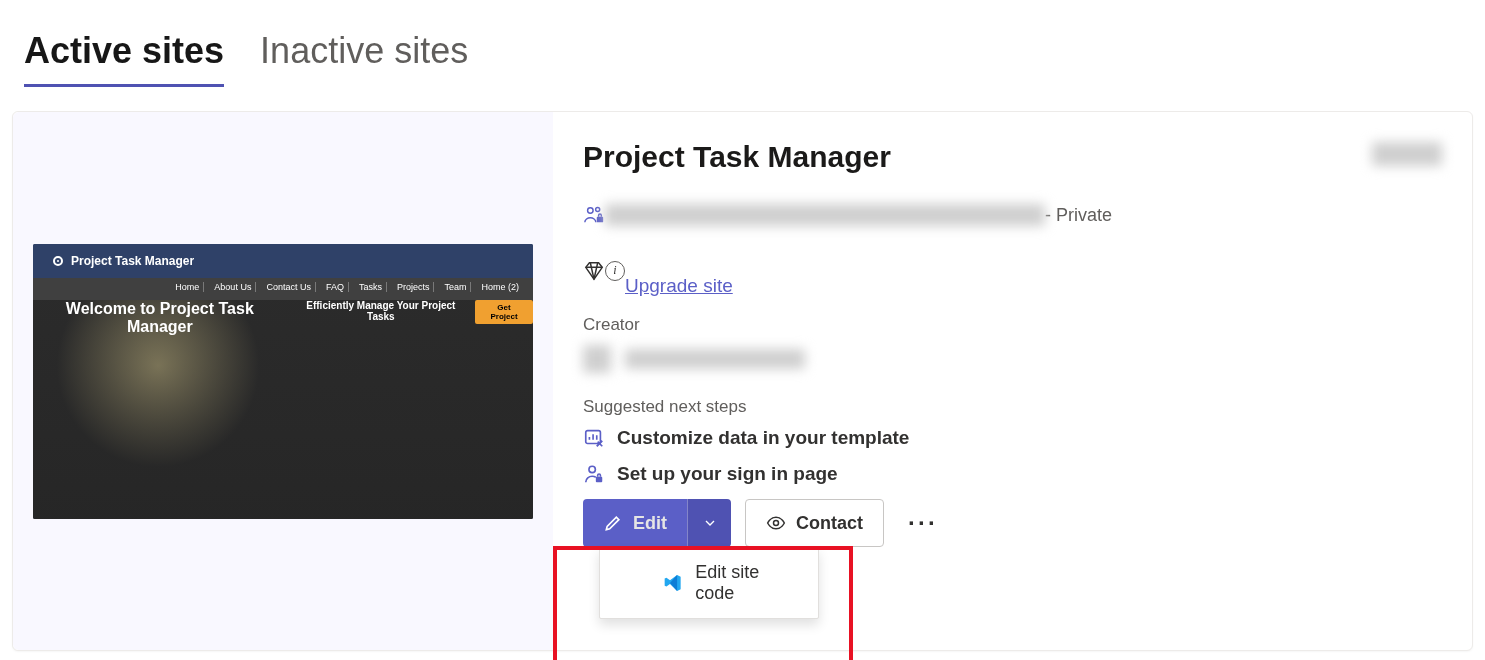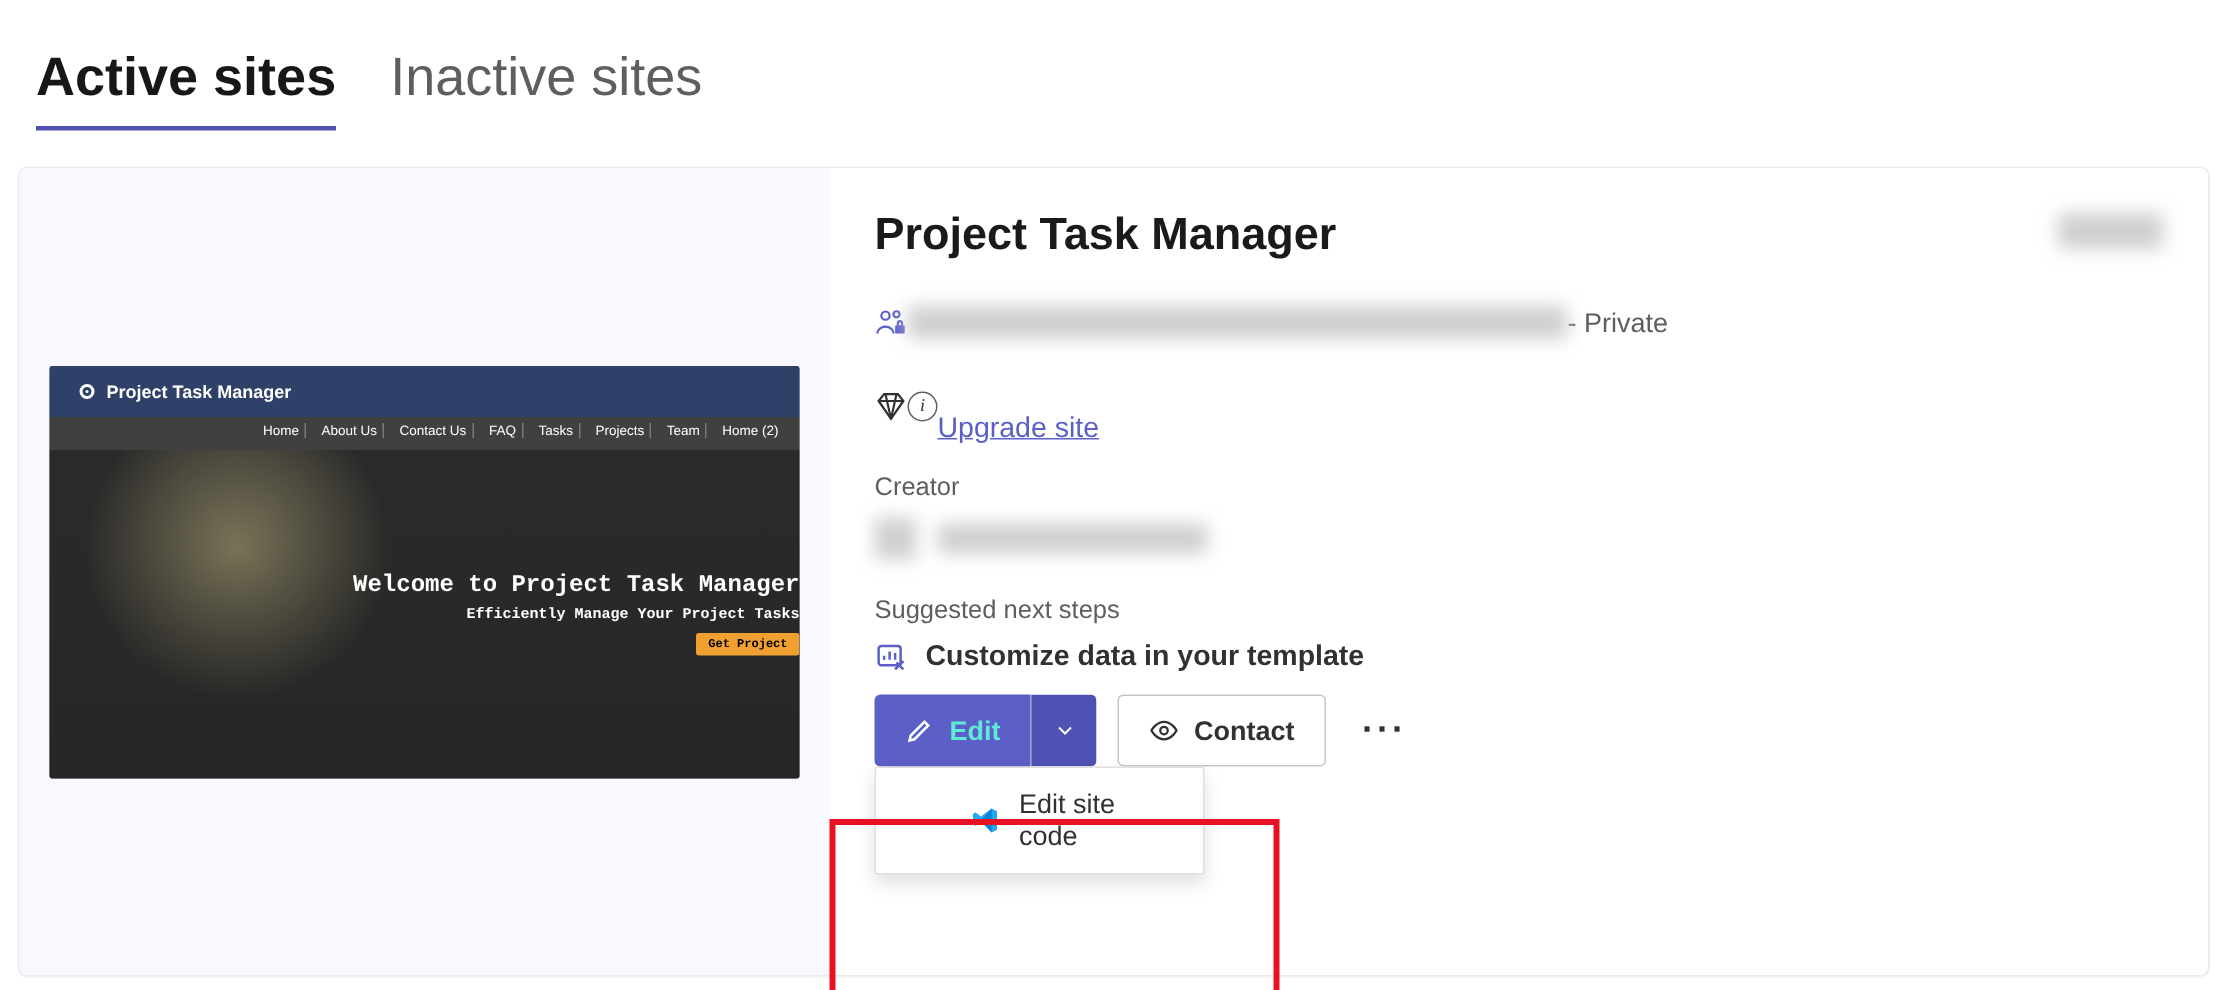--- a/index.html
+++ b/index.html
@@ -85,27 +85,26 @@
       justify-content: flex-end;
       gap: 6px;
       font-size: 9px;
     }
     .thumb-nav span { padding: 0 4px; border-right: 1px solid rgba(255,255,255,0.3); }
     .thumb-nav span:last-child { border-right: none; }
     .thumb-hero {
       flex: 1;
       background: linear-gradient(rgba(30,30,30,0.55), rgba(30,30,30,0.7)), radial-gradient(circle at 25% 30%, #ffeeaa 0%, transparent 25%), #3a3a3a;
       display: flex;
-      flex-direction: column;
-      align-items: flex-end;
+      flex-direction: row;
+      align-items: flex-start;
       justify-content: center;
       text-align: center;
       gap: 6px;
       position: relative;
-      font-family: Liberation Mono, monospace;
     }
     .thumb-hero .h1 { font-size: 16px; font-weight: 600; }
     .thumb-hero .h2 { font-size: 10px; font-weight: 600; }
     .thumb-btn {
       background: #f0a030;
       color: #000;
       font-size: 8px;
       padding: 3px 8px;
       border-radius: 2px;
       font-weight: 600;
@@ -197,21 +196,21 @@
       justify-content: center;
       gap: 10px;
       border-radius: 4px;
       font-size: 18px;
       font-weight: 600;
       cursor: pointer;
       padding: 0 20px;
     }
     .btn-primary {
       background: #5b5fc7;
-      color: #5eead4;
+      color: #e5e5e5;
       border: none;
       border-radius: 4px 0 0 4px;
     }
     .btn-split-wrap { display: flex; }
     .btn-split-arrow {
       background: #4f52b2;
       width: 44px;
       display:flex; align-items:center; justify-content:center;
       border-radius: 0 4px 4px 0;
       cursor: pointer;
@@ -226,21 +225,21 @@
       font-size: 24px;
       letter-spacing: 2px;
       cursor: pointer;
       padding: 0 10px;
       font-weight: 700;
       color: #323130;
     }
     .dropdown {
       position: absolute;
       top: 48px;
-      left: 0;
+      left: 16px;
       width: 220px;
       background: #fff;
       border: 1px solid #e1dfdd;
       box-shadow: 0 6px 12px rgba(0,0,0,0.12);
       border-radius: 2px;
       z-index: 10;
       padding-left: 44px;
     }
     .dropdown-item {
       padding: 14px 18px;
@@ -329,20 +328,29 @@
       <svg class="icon" viewBox="0 0 24 24" fill="none" stroke="#5b5fc7" stroke-width="1.8">
         <rect x="3" y="4" width="16" height="14" rx="2"></rect>
         <path d="M7 14v-3M11 14V8M15 14v-5"></path>
         <path d="M16 16l5 5" stroke="#5b5fc7"></path>
           <path d="M21 16l-5 5" stroke-width="0"></path>
         <path d="M15 21l6-6" stroke="#5b5fc7" stroke-width="2"></path>
       </svg>
       <span>Customize data in your template</span>
     </div>
 
+    <div class="step">
+      <svg class="icon" viewBox="0 0 24 24" fill="none" stroke="#5b5fc7" stroke-width="1.8">
+        <circle cx="10" cy="7" r="3.5"></circle>
+        <path d="M3 21c0-4 3.5-6.5 7-6.5 1.5 0 3 .4 4 1"></path>
+        <rect x="14" y="15" width="7" height="6" rx="1" fill="#5b5fc7" stroke="none"></rect>
+        <path d="M16 15v-1.5a1.5 1.5 0 0 1 3 0V15"></path>
+      </svg>
+      <span>Set up your sign in page</span>
+    </div>
 
     <div class="actions">
       <div class="btn-split-wrap">
         <div class="btn btn-primary">
           <svg width="20" height="20" viewBox="0 0 24 24" fill="none" stroke="#fff" stroke-width="2">
             <path d="M4 20l4-1 11-11-3-3L5 16l-1 4z"></path>
           </svg>
           <span>Edit</span>
         </div>
         <div class="btn-split-arrow">

